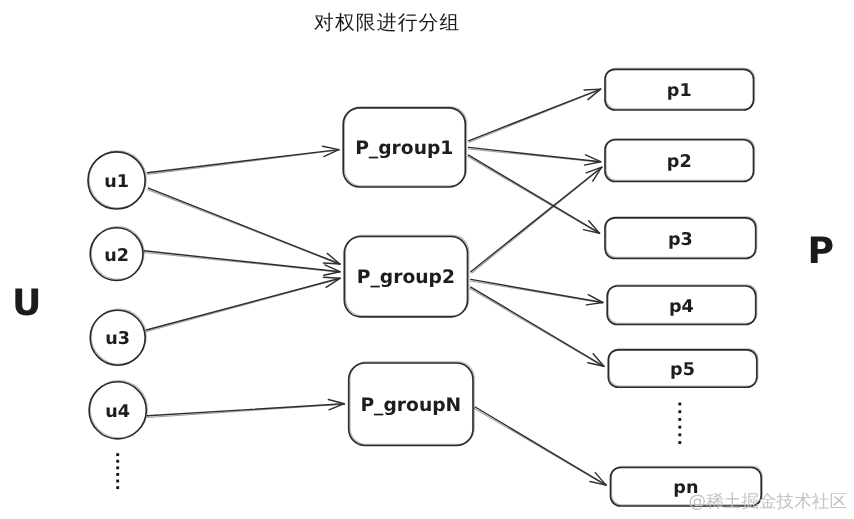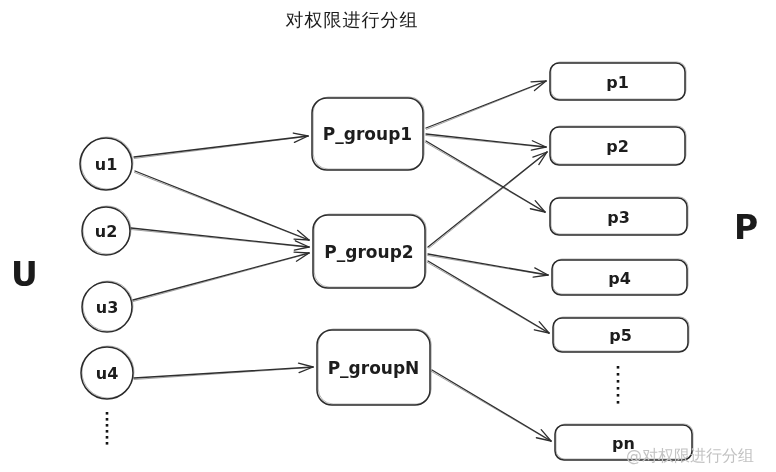--- a/index.html
+++ b/index.html
@@ -187,14 +187,14 @@
       </g>
       <g>
         <rect x="616.7" y="366" width="2.6" height="2.6" class="dot"></rect>
         <rect x="616.7" y="373" width="2.6" height="2.6" class="dot"></rect>
         <rect x="616.7" y="380" width="2.6" height="2.6" class="dot"></rect>
         <rect x="616.7" y="387" width="2.6" height="2.6" class="dot"></rect>
         <rect x="616.7" y="394" width="2.6" height="2.6" class="dot"></rect>
         <rect x="616.7" y="401" width="2.6" height="2.6" class="dot"></rect>
       </g>
     </svg>
-  <div class="watermark">@对权限进行分组</div>
+  <div class="watermark">@稀土掘金技术社区</div>
 </div>
 
 </body></html>

